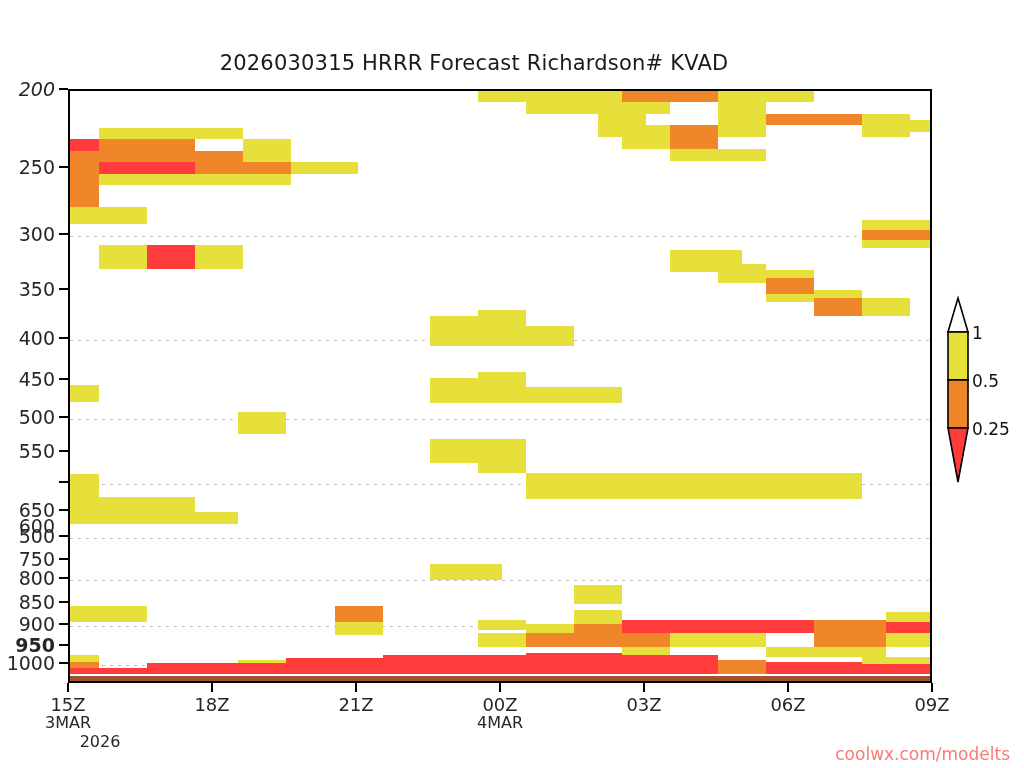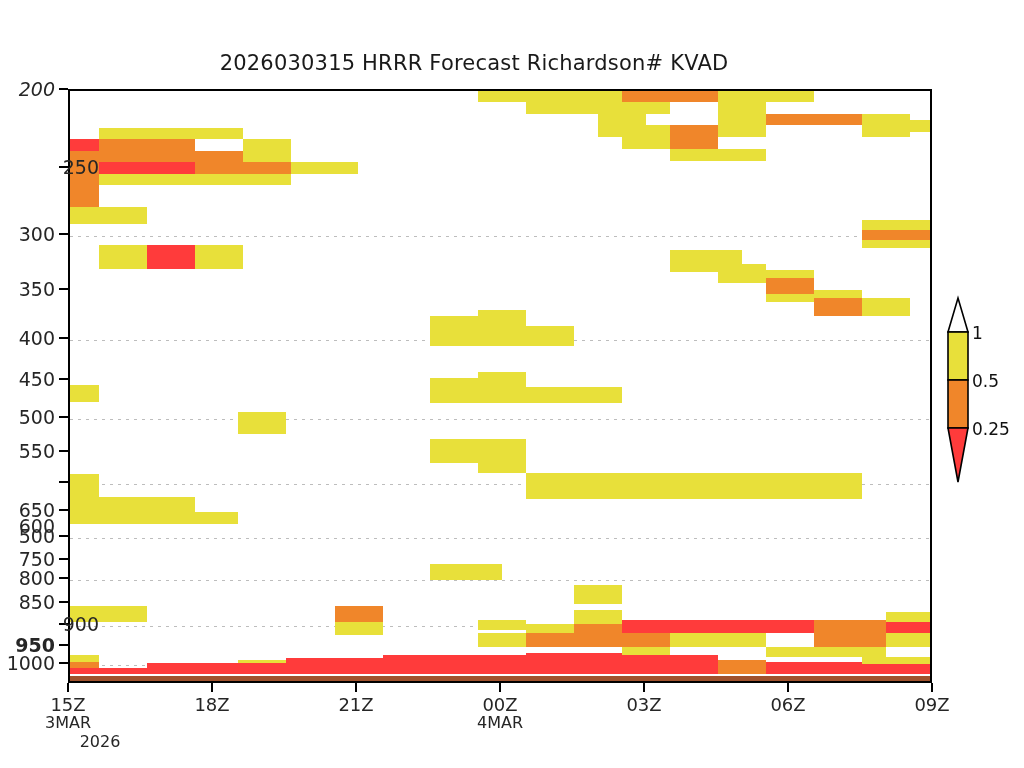--- a/index.html
+++ b/index.html
@@ -232,21 +232,21 @@
         <div class="blk" style="left: 792px; top: 207px; width: 48px; height: 18px; background: rgb(232, 224, 58);"></div>
         <div class="ground-line" style="top: 583px;"></div>
         <div class="ground" style="top: 585px; height: 9px; background: rgb(160, 82, 45);"></div>
       </div>
   </div>
 
   <div id="yaxis">
       <div class="ytick-mark" style="left: 59px; top: 88px;"></div>
       <div class="ytick-label" style="left: 0px; width: 55px; top: 78px; right: auto; font-style: italic;">200</div>
       <div class="ytick-mark" style="left: 59px; top: 166px;"></div>
-      <div class="ytick-label" style="left: 0px; width: 55px; top: 156px; right: auto; margin-left: 44px;">250</div>
+      <div class="ytick-label" style="left: 0px; width: 55px; top: 156px; right: auto;">250</div>
       <div class="ytick-mark" style="left: 59px; top: 233px;"></div>
       <div class="ytick-label" style="left: 0px; width: 55px; top: 223px; right: auto;">300</div>
       <div class="ytick-mark" style="left: 59px; top: 288px;"></div>
       <div class="ytick-label" style="left: 0px; width: 55px; top: 278px; right: auto;">350</div>
       <div class="ytick-mark" style="left: 59px; top: 337px;"></div>
       <div class="ytick-label" style="left: 0px; width: 55px; top: 327px; right: auto;">400</div>
       <div class="ytick-mark" style="left: 59px; top: 378px;"></div>
       <div class="ytick-label" style="left: 0px; width: 55px; top: 368px; right: auto;">450</div>
       <div class="ytick-mark" style="left: 59px; top: 416px;"></div>
       <div class="ytick-label" style="left: 0px; width: 55px; top: 406px; right: auto;">500</div>
@@ -258,21 +258,21 @@
       <div class="ytick-label" style="left: 0px; width: 55px; top: 499px; right: auto;">650</div>
       <div class="ytick-mark" style="left: 59px; top: 535px;"></div>
       <div class="ytick-label" style="left: 0px; width: 55px; top: 525px; right: auto;">500</div>
       <div class="ytick-mark" style="left: 59px; top: 558px;"></div>
       <div class="ytick-label" style="left: 0px; width: 55px; top: 548px; right: auto;">750</div>
       <div class="ytick-mark" style="left: 59px; top: 577px;"></div>
       <div class="ytick-label" style="left: 0px; width: 55px; top: 567px; right: auto;">800</div>
       <div class="ytick-mark" style="left: 59px; top: 601px;"></div>
       <div class="ytick-label" style="left: 0px; width: 55px; top: 591px; right: auto;">850</div>
       <div class="ytick-mark" style="left: 59px; top: 623px;"></div>
-      <div class="ytick-label" style="left: 0px; width: 55px; top: 613px; right: auto; padding-left: 44px;">900</div>
+      <div class="ytick-label" style="left: 0px; width: 55px; top: 613px; right: auto;">900</div>
       <div class="ytick-mark" style="left: 59px; top: 644px;"></div>
       <div class="ytick-label" style="left: 0px; width: 55px; top: 634px; right: auto; font-weight: bold;">950</div>
       <div class="ytick-mark" style="left: 59px; top: 662px;"></div>
       <div class="ytick-label" style="left: 0px; width: 55px; top: 652px; right: auto;">1000</div>
     </div>
 
   <div id="xaxis">
       <div class="xtick-mark" style="left: 67px; top: 683px;"></div>
       <div class="xtick-label" style="left: 68px; top: 694px;">15Z</div>
       <div class="xtick-sub" style="left: 68px; top: 713px;">3MAR</div>
@@ -298,14 +298,15 @@
       <polygon points="18,42 8,42 18,8 28,42" fill="#ffffff" stroke="#000000" stroke-width="1.6"></polygon>
       <rect x="8" y="42" width="20" height="48" fill="#e8e03a" stroke="#000000" stroke-width="1.6"></rect>
       <rect x="8" y="90" width="20" height="48" fill="#f0862a" stroke="#000000" stroke-width="1.6"></rect>
       <polygon points="8,138 28,138 18,192" fill="#ff3b3b" stroke="#000000" stroke-width="1.6"></polygon>
     </svg>
     <div class="cbar-label" style="left:32px;top:33px;">1</div>
     <div class="cbar-label" style="left:32px;top:81px;">0.5</div>
     <div class="cbar-label" style="left:32px;top:129px;">0.25</div>
   </div>
 
+  <div class="watermark">coolwx.com/modelts</div>
 
 </div>
 
 </body></html>

